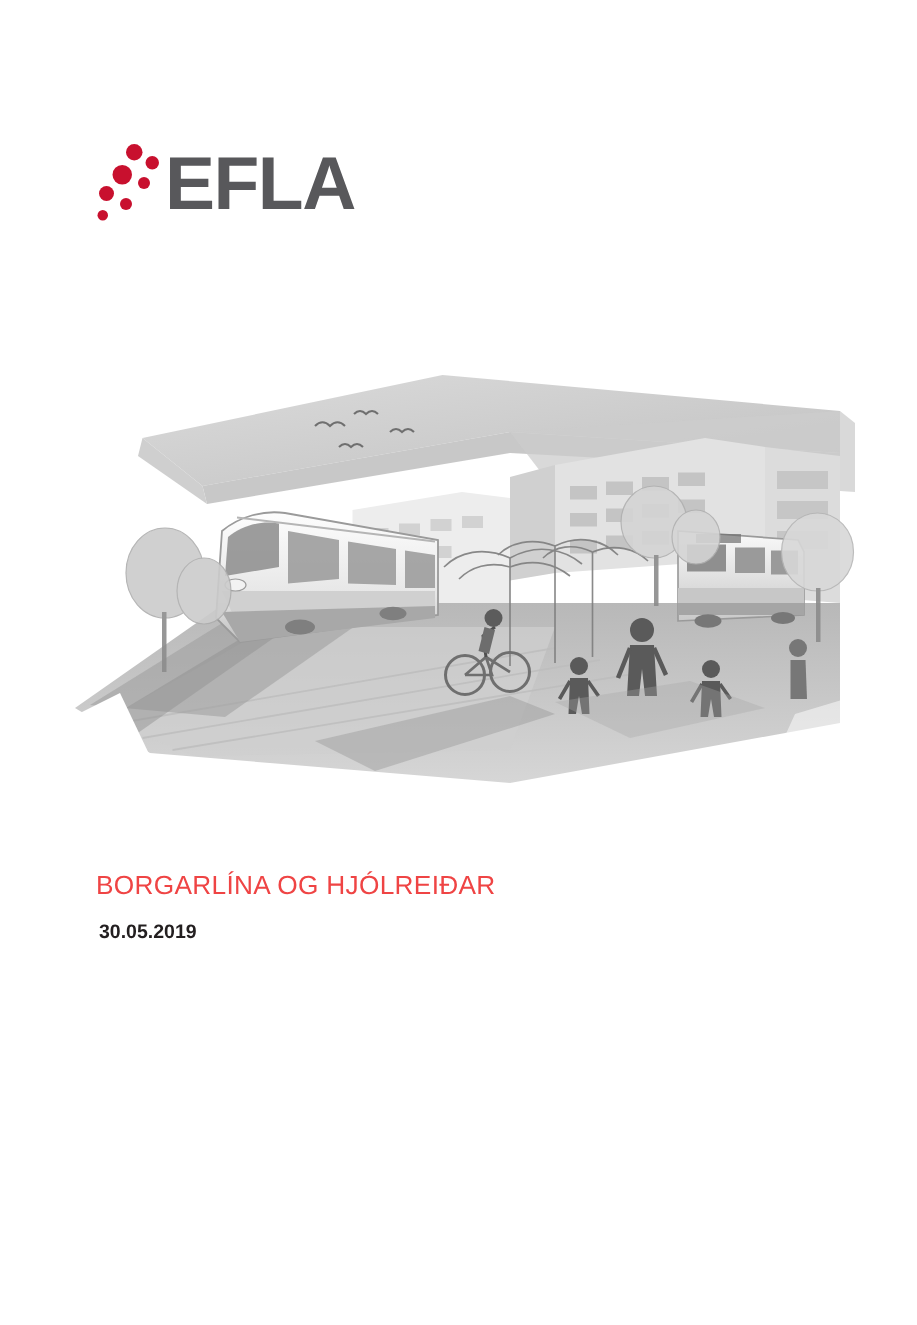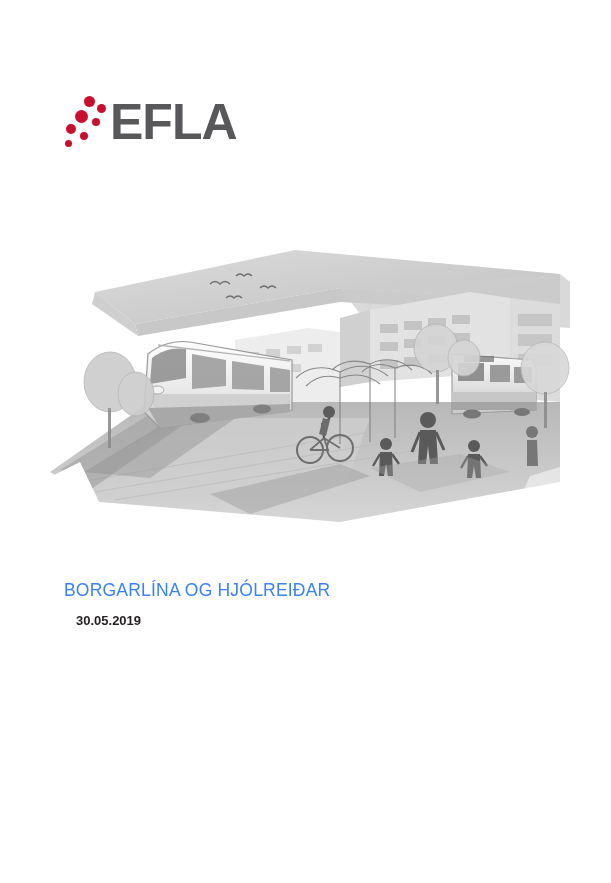--- a/index.html
+++ b/index.html
@@ -68,39 +68,39 @@
   .cover-image svg { display: block; width: 100%; height: 100%; }
 
   
   .title-block {
     position: absolute;
     left: 64px;
     top: 580px;
     width: 500px;
   }
   .doc-title {
-    color: #3b82f6;
+    color: #ef4444;
     font-size: 17.5px;
     font-weight: normal;
     letter-spacing: 0.2px;
     margin: 0 0 12px 0;
     line-height: 1.2;
   }
   .doc-subtitle {
     color: #231f20;
     font-size: 13.5px;
     font-weight: bold;
     margin: 0 0 18px 0;
     line-height: 1.2;
   }
   .doc-date {
     color: #231f20;
     font-size: 13px;
     font-weight: bold;
-    margin: 12px;
+    margin: 2px;
     line-height: 1.2;
   }
 </style>
 </head>
 <body>
 
 <div class="page">
 
   <div class="logo-block">
     <div class="logo-dots">

